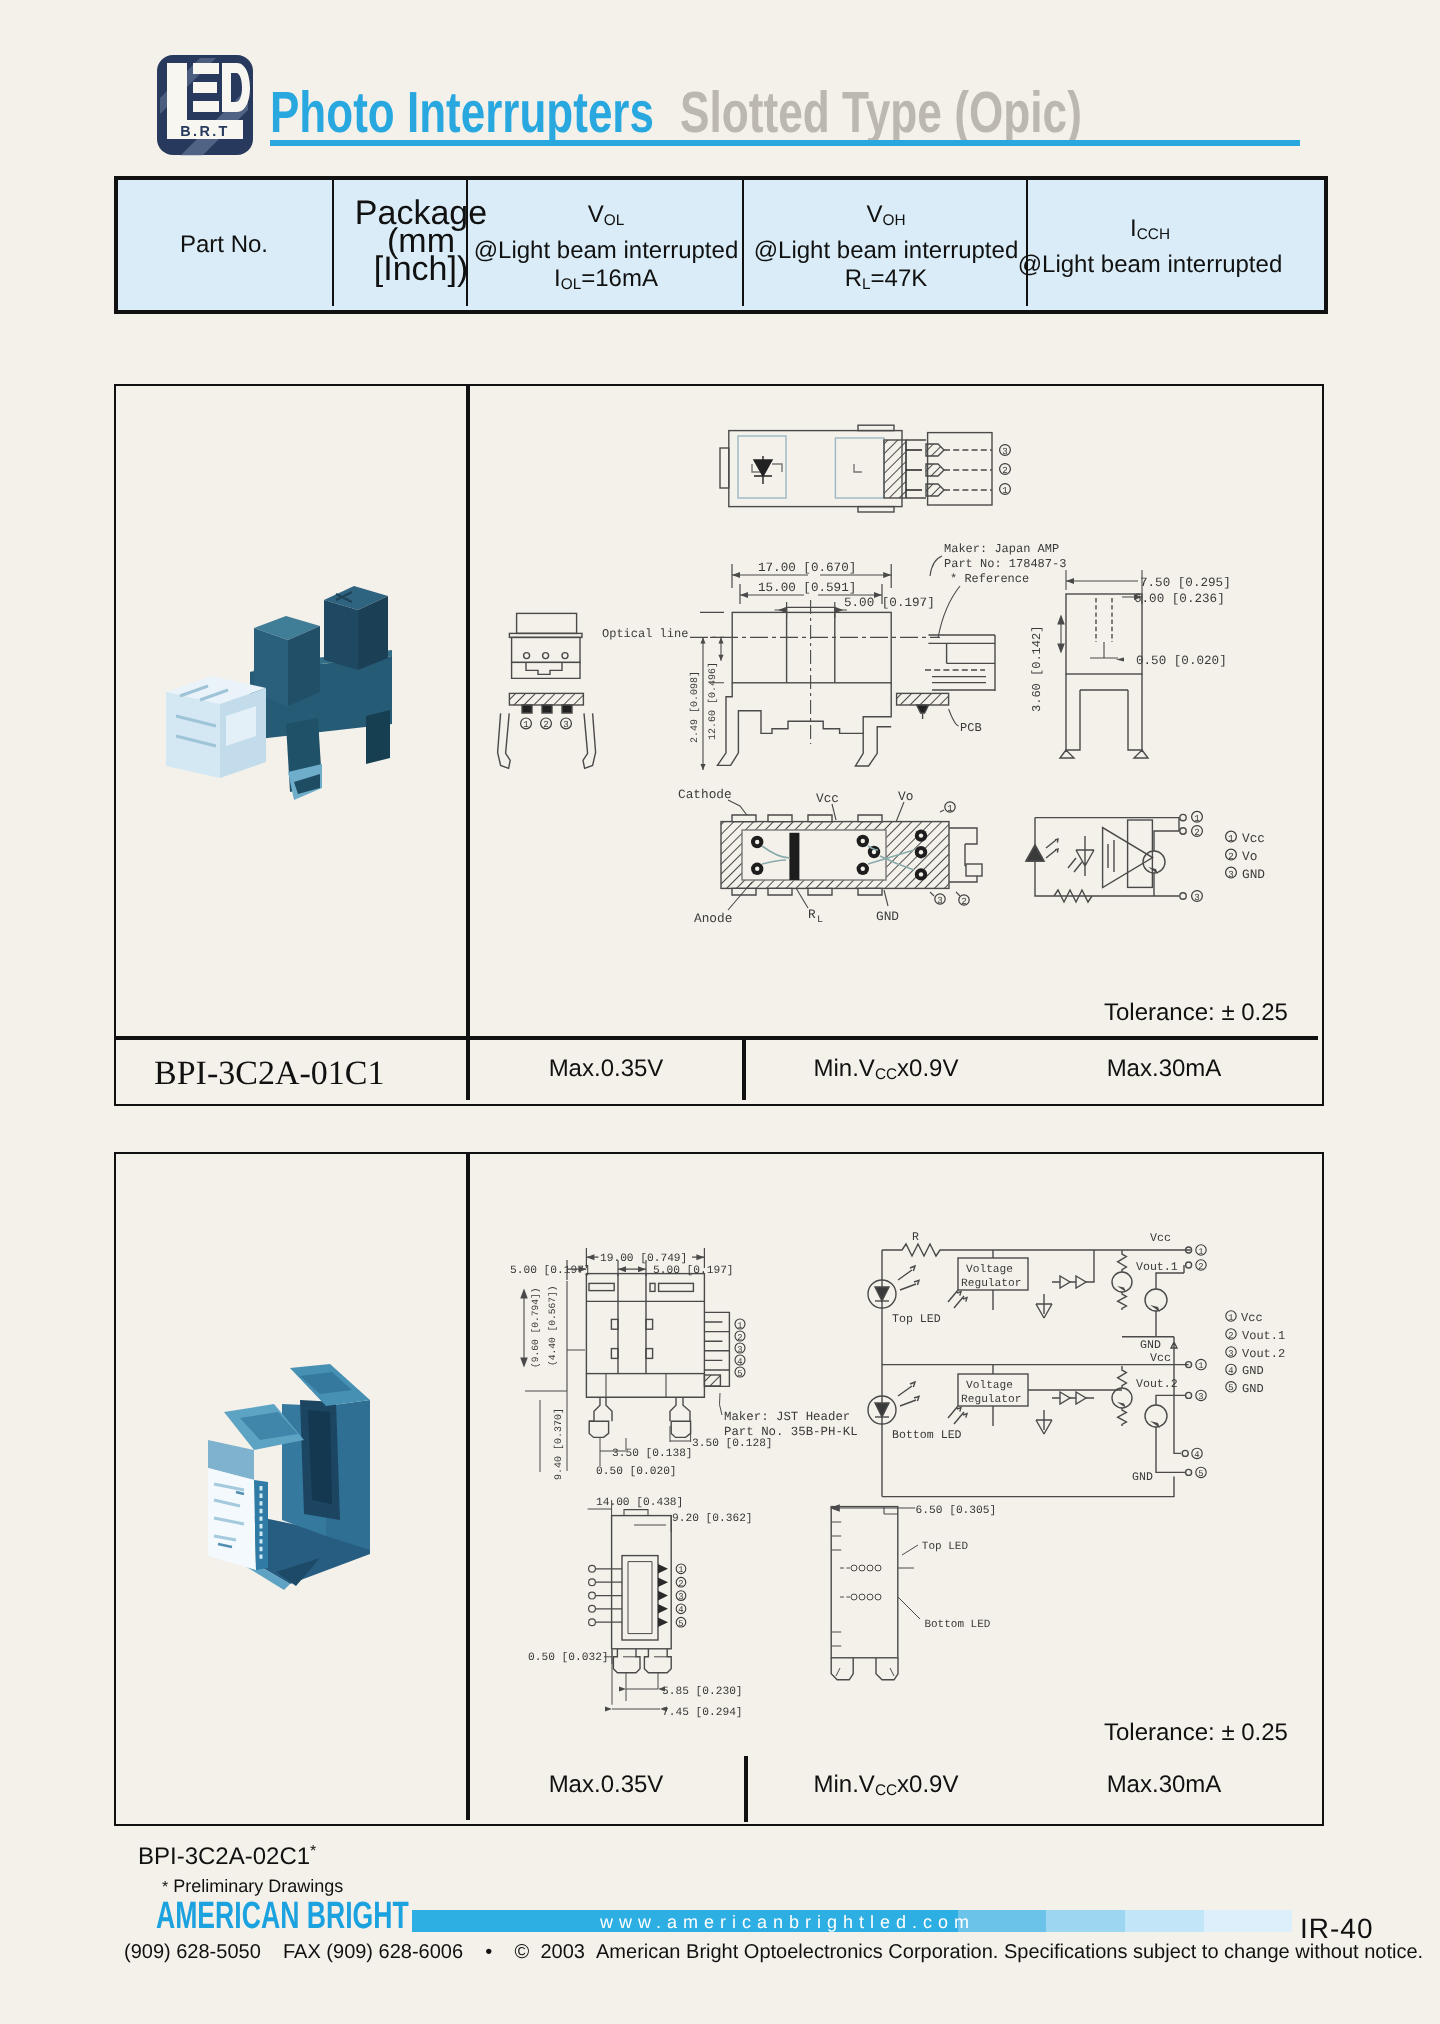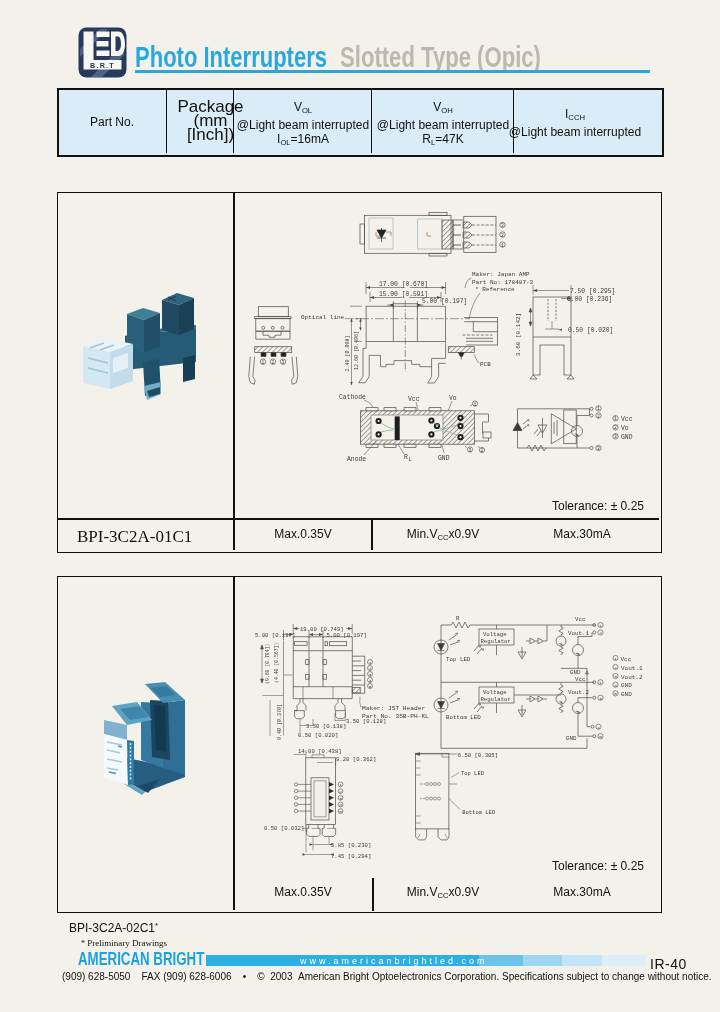--- a/index.html
+++ b/index.html
@@ -585,21 +585,21 @@
   <circle cx="205" cy="222.5" r="1.5" stroke="#4a4a4a" stroke-width="0.5" fill="none"></circle>
   <path d="M186 208 h5 M186 222.5 h5" stroke="#4a4a4a" stroke-width="0.5" stroke-dasharray="2 1.2" fill="none"></path>
   <text x="223.8" y="180.5">6.50 [0.305]</text>
   <path d="M181.6 178 h42 M181.6 178 l4 -1.5 v3 z" stroke="#4a4a4a" stroke-width="0.55" fill="#4a4a4a"></path>
   <text x="226.9" y="198.5" font-size="5.5">Top LED</text>
   <path d="M225 196.5 l-8 5 M215 208 h8" stroke="#4a4a4a" stroke-width="0.5" fill="none"></path>
   <text x="228.2" y="237.5" font-size="5.5">Bottom LED</text>
   <path d="M215 222.5 l11 11" stroke="#4a4a4a" stroke-width="0.5" fill="none"></path>
 </svg>
 
-<div class="abs" style="left:81px;top:938px;font-size:9px;font-family:Liberation Serif, serif;"><span style="font-size:8px;">*</span> Preliminary Drawings</div>
+<div class="abs" style="left:81px;top:938px;font-size:9px;"><span style="font-size:8px;">*</span> Preliminary Drawings</div>
 
 <div class="abs" style="left:78px;top:948px;font-size:19px;font-weight:bold;color:#1ca3df;transform:scaleX(0.70);transform-origin:0 0;white-space:nowrap;">AMERICAN BRIGHT</div>
 
 <div class="abs" style="left:206px;top:955px;width:440px;height:11px;background:linear-gradient(90deg,#2eafe3 0%,#2eafe3 62%,#6cc3e9 62%,#6cc3e9 72%,#9dd6f1 72%,#9dd6f1 81%,#c2e5f7 81%,#c2e5f7 90%,#ddeffa 90%,#ddeffa 100%);"></div>
 
 <div class="abs" style="left:300px;top:956px;font-size:9px;color:#fff;letter-spacing:3px;">www.americanbrightled.com</div>
 
 <div class="abs" style="left:650px;top:956px;font-size:14px;font-weight:normal;letter-spacing:0.5px;">IR-40</div>
 
 <div class="abs" style="left:62px;top:971px;font-size:10px;white-space:nowrap;">(909) 628-5050&nbsp;&nbsp;&nbsp;&nbsp;FAX (909) 628-6006&nbsp;&nbsp;&nbsp;&nbsp;•&nbsp;&nbsp;&nbsp;&nbsp;©&nbsp;&nbsp;2003&nbsp;&nbsp;American Bright Optoelectronics Corporation. Specifications subject to change without notice.</div>

